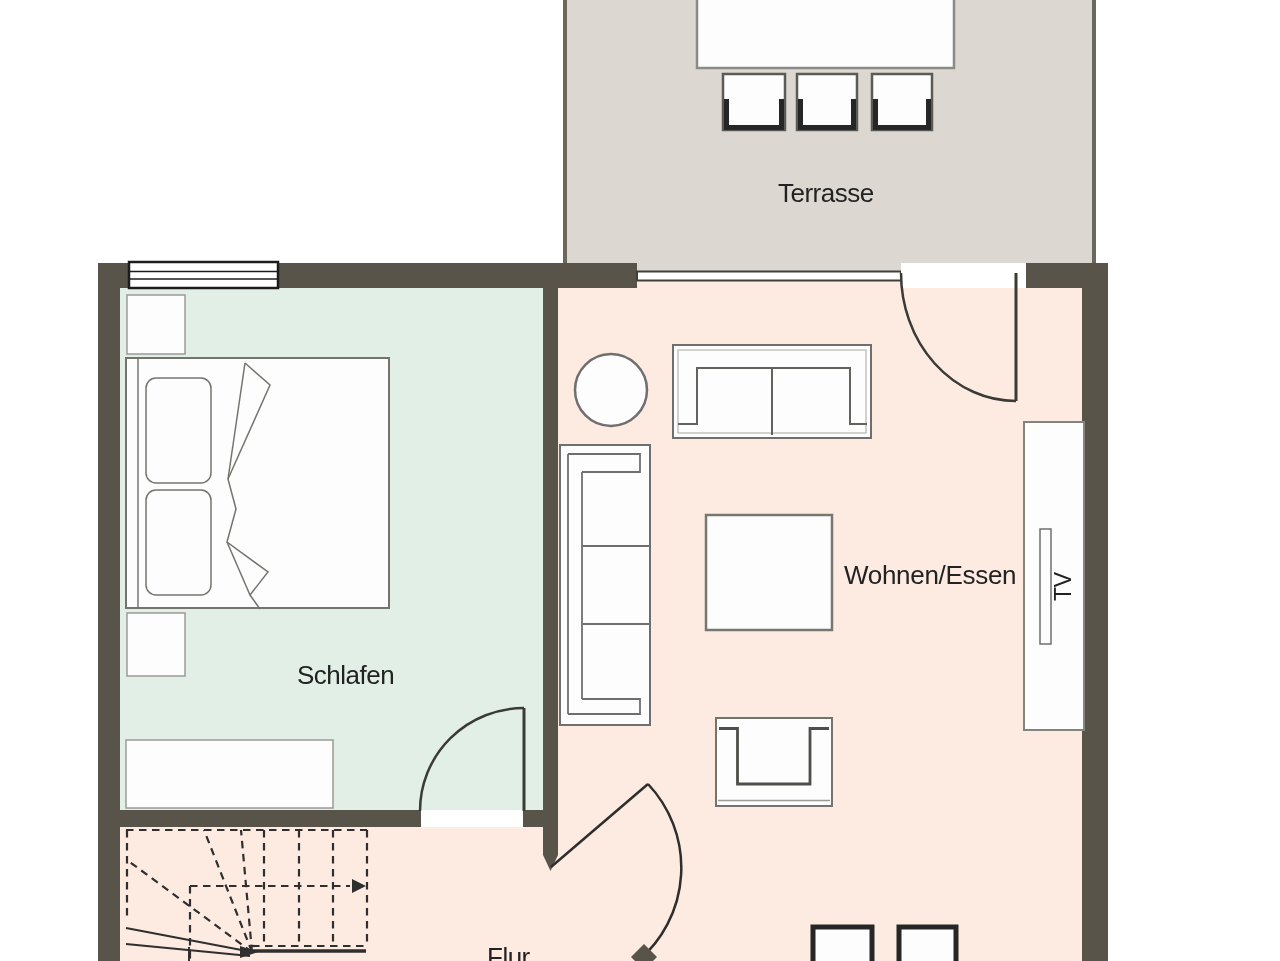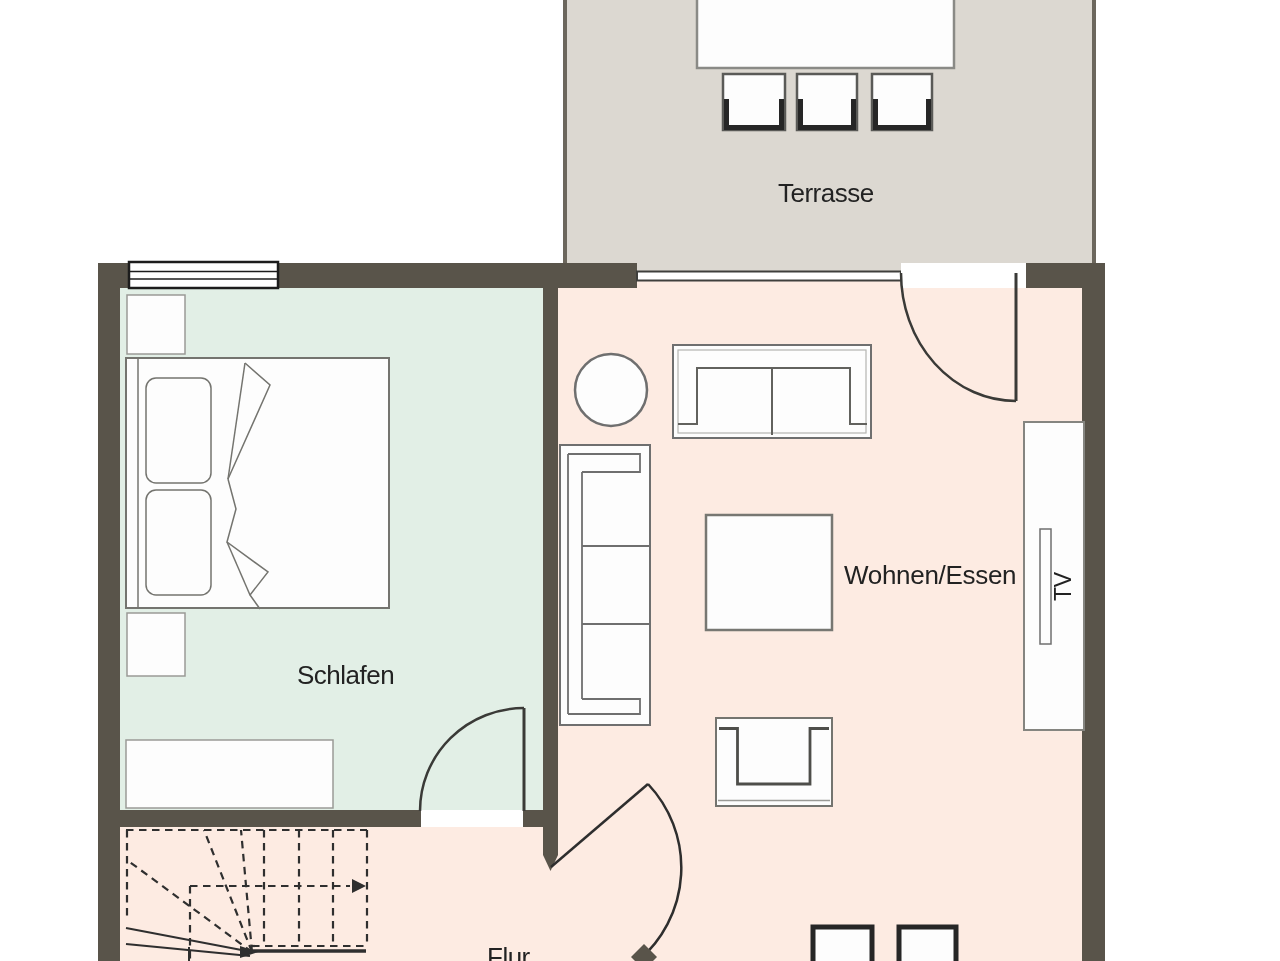--- a/index.html
+++ b/index.html
@@ -1,16 +1,16 @@
 <!DOCTYPE html>
 <html><head>
 <meta charset="utf-8">
 <style>
   html,body{margin:0;padding:0;background:#ffffff;}
-  #plan{position:relative;width:1105px;height:961px;overflow:hidden;font-family:"Liberation Sans", sans-serif;}
+  #plan{position:relative;width:1280px;height:961px;overflow:hidden;font-family:"Liberation Sans", sans-serif;}
   svg{position:absolute;top:0;left:0;}
 </style>
 </head>
 <body>
 <div id="plan">
 <svg width="1280" height="961" viewBox="0 0 1280 961">
 
   <rect x="0" y="0" width="1280" height="961" fill="#ffffff"></rect>
 
   <rect x="563" y="0" width="533" height="263" fill="#dcd8d1"></rect>

